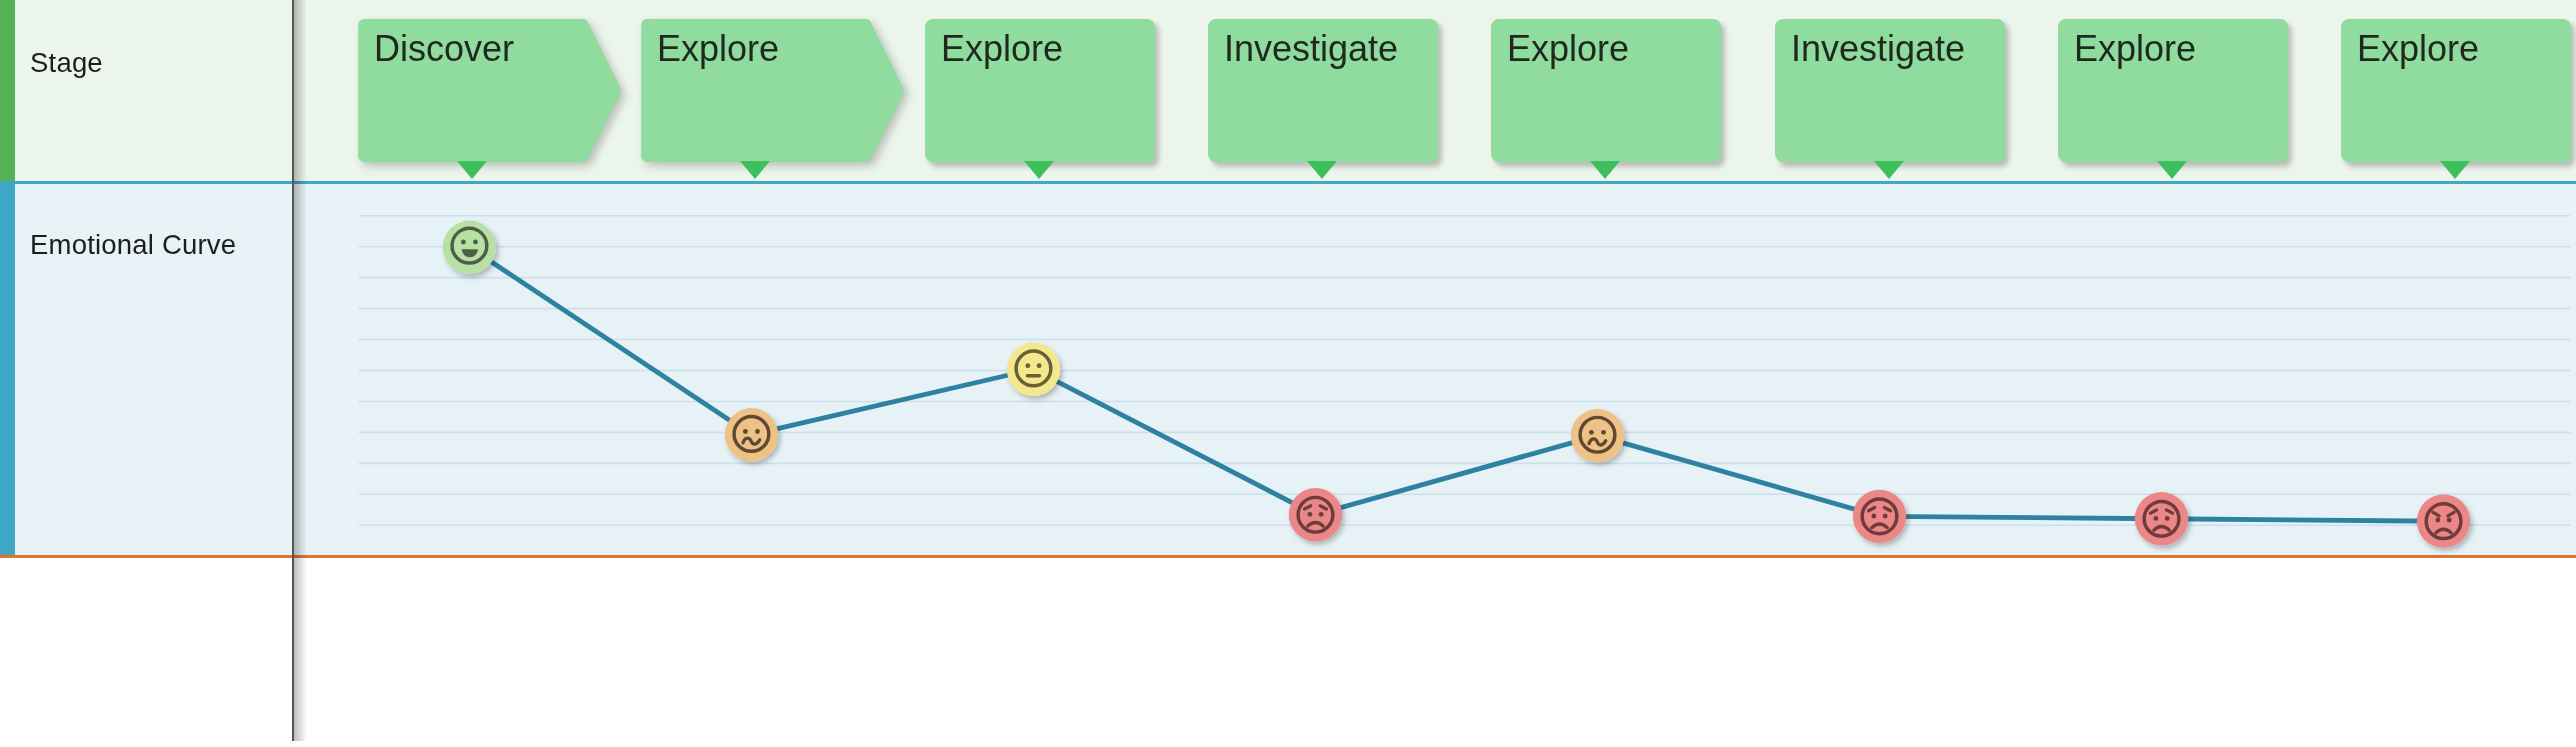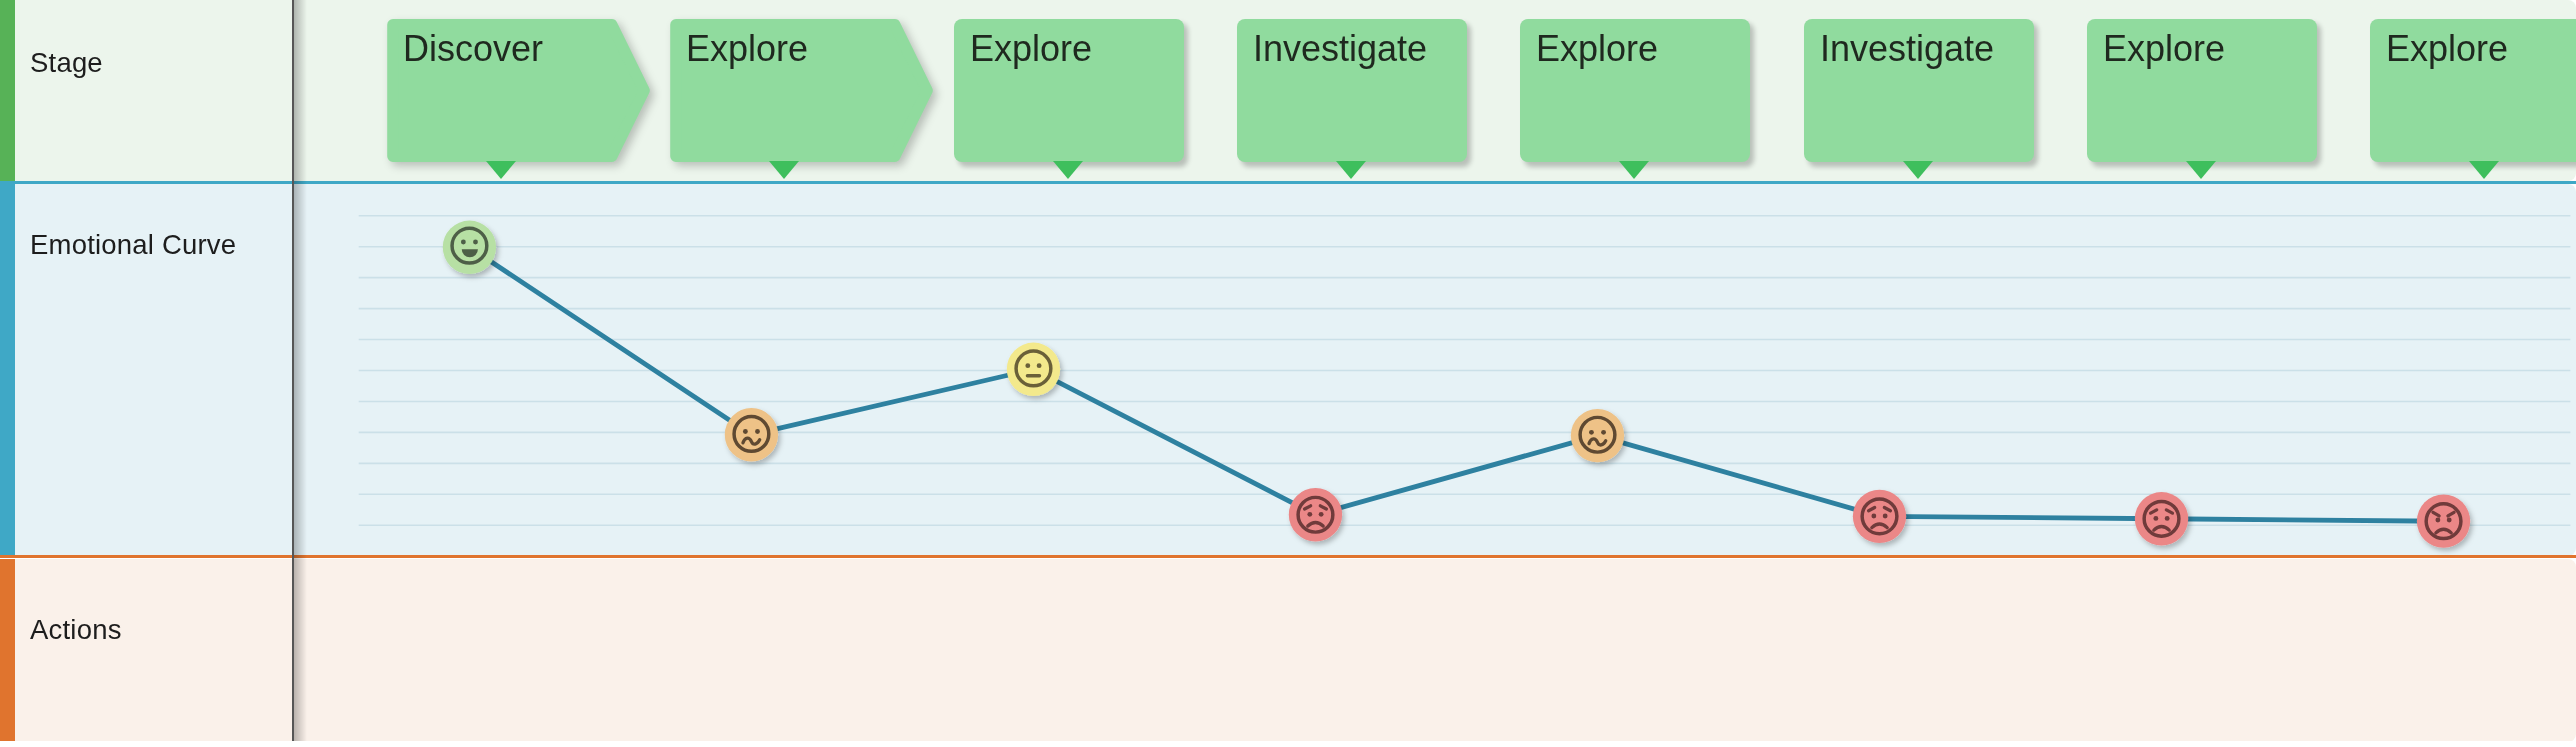--- a/index.html
+++ b/index.html
@@ -1,38 +1,38 @@
 <!DOCTYPE html>
 <html style="font-size:13px"><head>
 <meta charset="utf-8">
 <style>
   html,body{margin:0;padding:0;background:#ffffff;}
   body{width:2576px;height:747px;overflow:hidden;font-family:"Liberation Sans",sans-serif;position:relative;}
   #canvas{position:absolute;left:0;top:0;width:2576px;height:741px;overflow:hidden;}
-  .row{position:absolute;left:0;width:2576px;border-radius:8px;}
+  .row{position:absolute;left:0;width:2576px;}
   #row-stage{top:0;height:181px;background:#ecf5ec;}
   #row-curve{top:184px;height:372px;background:#e6f2f6;}
   #row-actions{top:559px;height:183px;background:#faf1ea;}
   .accent{position:absolute;left:0;top:0;width:14.6px;height:100%;}
   #row-stage .accent{background:#57b257;}
   #row-curve .accent{background:#3fa8c6;}
   #row-actions .accent{background:#e0742e;}
   .hline{position:absolute;left:0;width:2576px;height:3.2px;}
   #divider-blue{top:181px;background:#3fa8c6;}
   #divider-orange{top:555px;background:#e0742e;}
   .row-label{position:absolute;left:30px;font-size:27.5px;color:#1d1d1d;letter-spacing:0.2px;}
   #row-stage .row-label{top:47px;}
   #row-curve .row-label{top:45px;}
   #row-actions .row-label{top:55px;}
   
   #vdivider{position:absolute;left:292px;top:0;width:2.4px;height:741px;background:#565656;z-index:40;}
   #vdivider-shadow{position:absolute;left:294px;top:0;width:13px;height:741px;z-index:39;
     background:linear-gradient(to right,rgba(0,0,0,.26),rgba(0,0,0,0));}
   
-  .stage-cell{position:absolute;top:18.6px;width:263px;height:189px;z-index:5;margin-left:29px;}
+  .stage-cell{position:absolute;top:18.6px;width:263px;height:189px;z-index:5;}
   .stage-rect{position:absolute;left:0;top:0;width:230px;height:143px;background:#90db9e;
     border-radius:8px;box-shadow:4px 4.9px 5.7px rgba(0,0,0,.22);}
   .stage-arrow-svg{position:absolute;left:0;top:0;filter:drop-shadow(4px 4.9px 4px rgba(0,0,0,.22));}
   .stage-label{position:absolute;left:16px;top:9.7px;font-size:36px;color:#1f291f;z-index:2;}
   .stage-pointer{position:absolute;left:99px;top:142px;width:0;height:0;
     border-left:15.4px solid transparent;border-right:15.4px solid transparent;border-top:18.6px solid #3ebf5d;}
   
   #curve-svg{position:absolute;left:0;top:0;z-index:10;}
 </style>
 </head>
@@ -89,25 +89,20 @@
           <div class="stage-pointer" style="border-top-color:#3ebf5d"></div>
         </div>
       </div>
   </div>
 
   <div class="row" id="row-curve">
     <div class="accent"></div>
     <div class="row-label">Emotional Curve</div>
   </div>
 
-  <div class="row" id="row-actions">
-    <div class="accent"></div>
-    <div class="row-label">Actions</div>
-    <div id="action-notes"></div>
-  </div>
 
   <div class="hline" id="divider-blue"></div>
   <div class="hline" id="divider-orange"></div>
 
   <svg id="curve-svg" width="2576" height="741" viewBox="0 0 3186 917">
       <defs>
         <filter id="ds" x="-40%" y="-40%" width="190%" height="190%">
           <feDropShadow dx="3" dy="4" stdDeviation="3" flood-color="#000" flood-opacity="0.25"></feDropShadow>
         </filter>
       </defs>

